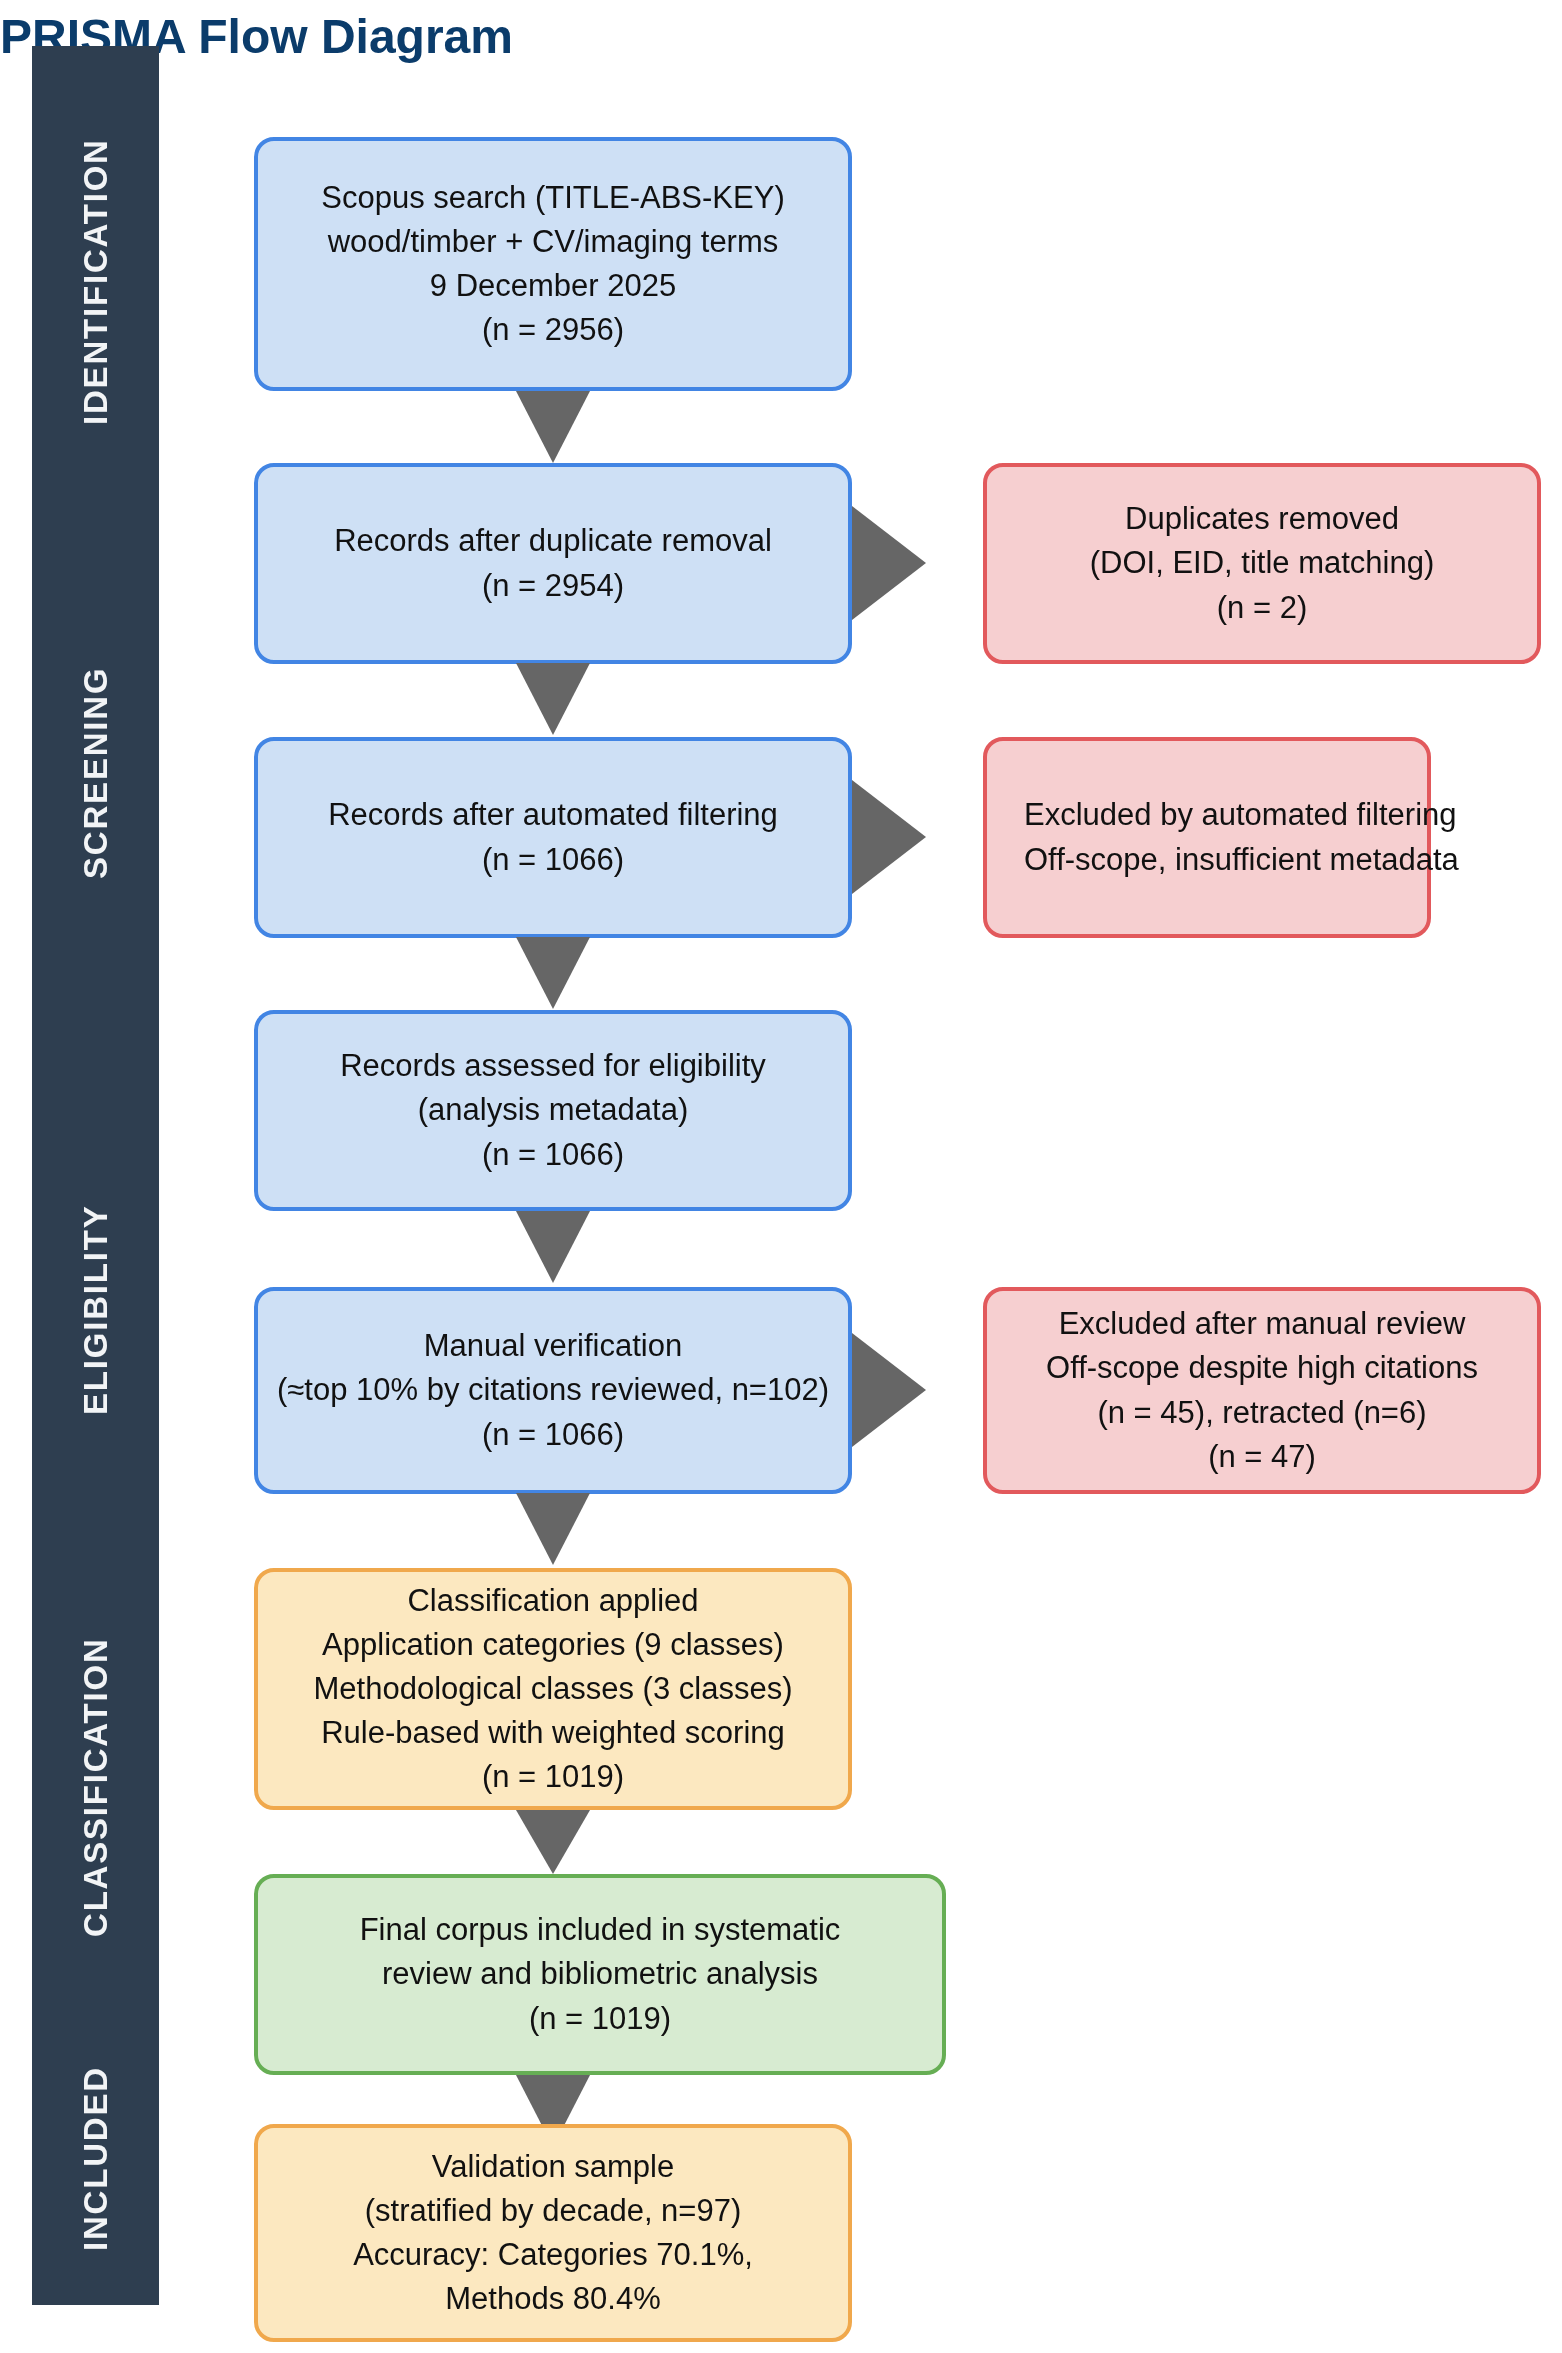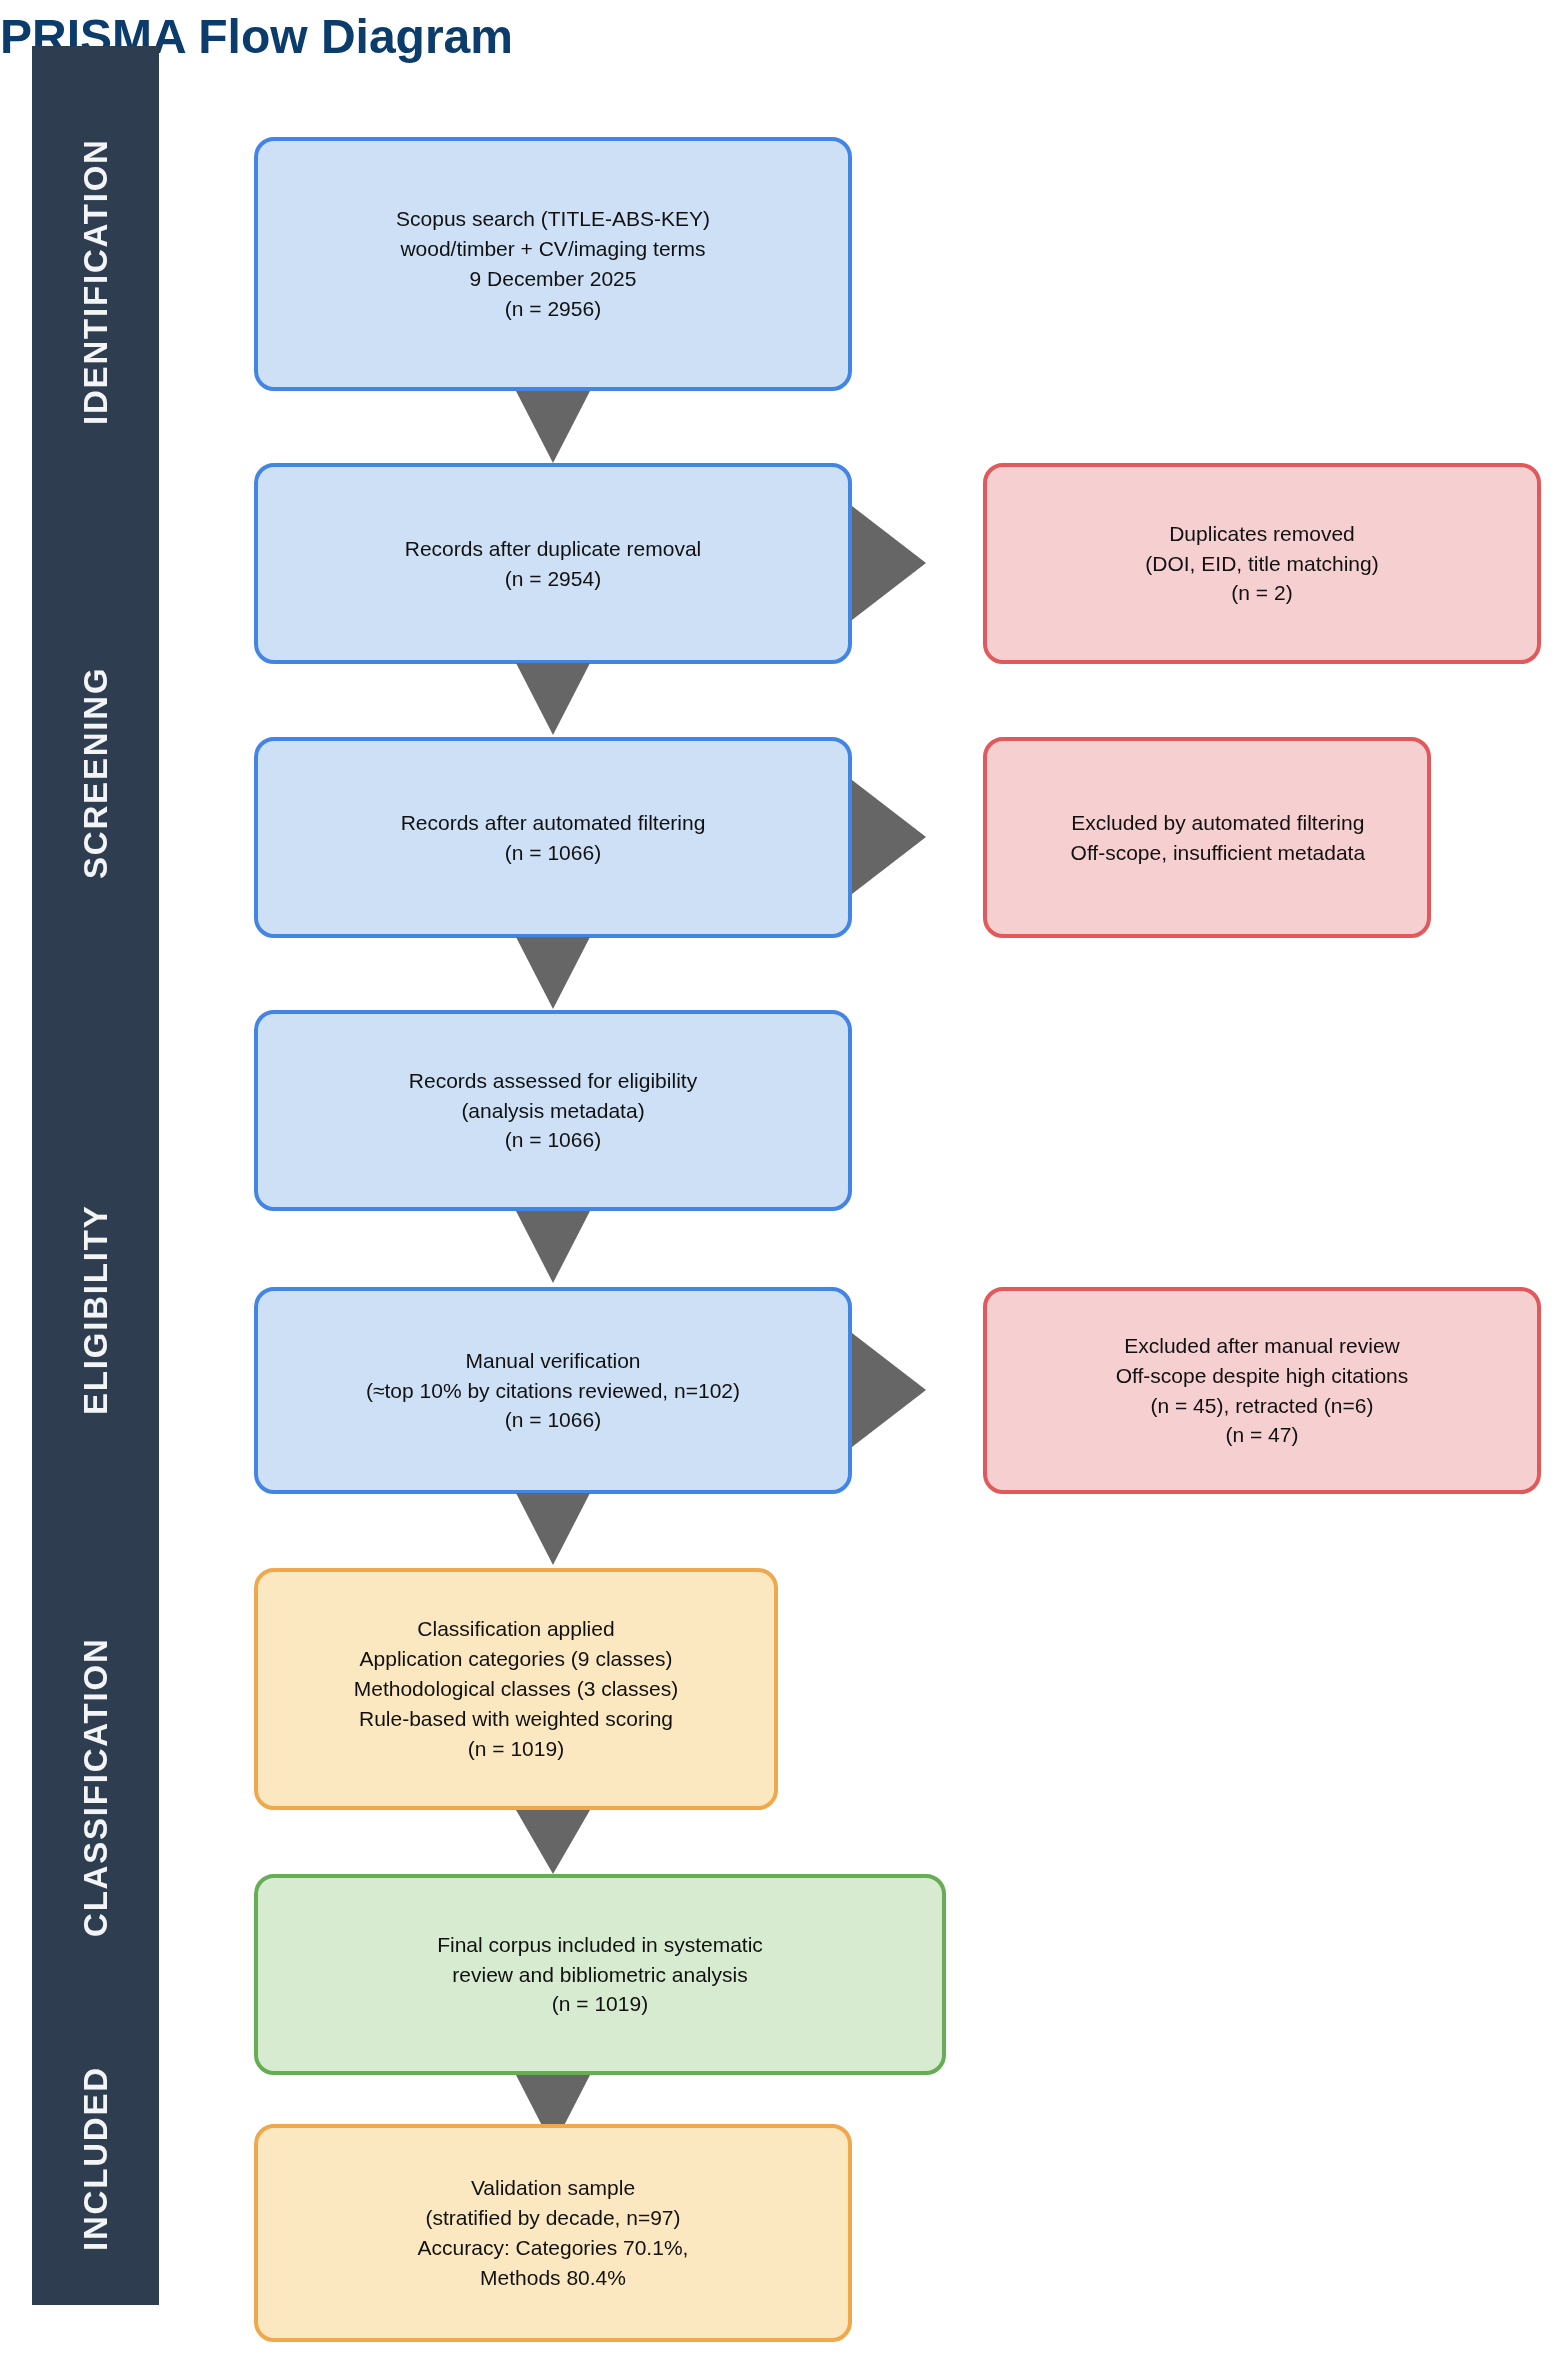--- a/index.html
+++ b/index.html
@@ -32,21 +32,21 @@
   }
 
   
   .node{
     position:absolute;
     border-radius:20px;
     border-style:solid;
     box-sizing:border-box;
     display:flex;align-items:center;justify-content:center;
     text-align:center;
-    font-size:21px;line-height:1.42;color:#111111;
+    font-size:31px;line-height:1.42;color:#111111;
     padding:5.9px 15.3px;
   }
   .node .lines{width:100%;}
   .node .lines div{white-space:nowrap;}
 
   .n-blue  {background:#CEE0F5;border-color:#4285E4;border-width:4.1px;}
   .n-red   {background:#F6CFD0;border-color:#E2595C;border-width:4.1px;}
   .n-orange{background:#FCE8C0;border-color:#F0A84C;border-width:4.1px;}
   .n-green {background:#D7EBD1;border-color:#66AE54;border-width:4.1px;}
 
@@ -160,21 +160,21 @@
     <div class="lines">
       <div>Excluded after manual review</div>
       <div>Off-scope despite high citations</div>
       <div>(n = 45), retracted (n=6)</div>
       <div>(n = 47)</div>
     </div>
   </div>
 
   <div class="arrow-down" style="left:516px;top:1493px;border-top-width:72px;"></div>
 
-  <div class="node n-orange" style="left:254px;top:1568px;width:524px;height:242px;">
+  <div class="node n-orange" style="left:254px;top:1568px;width:598px;height:242px;">
     <div class="lines">
       <div>Classification applied</div>
       <div>Application categories (9 classes)</div>
       <div>Methodological classes (3 classes)</div>
       <div>Rule-based with weighted scoring</div>
       <div>(n = 1019)</div>
     </div>
   </div>
 
   <div class="arrow-down" style="left:516px;top:1810px;border-top-width:64px;"></div>

